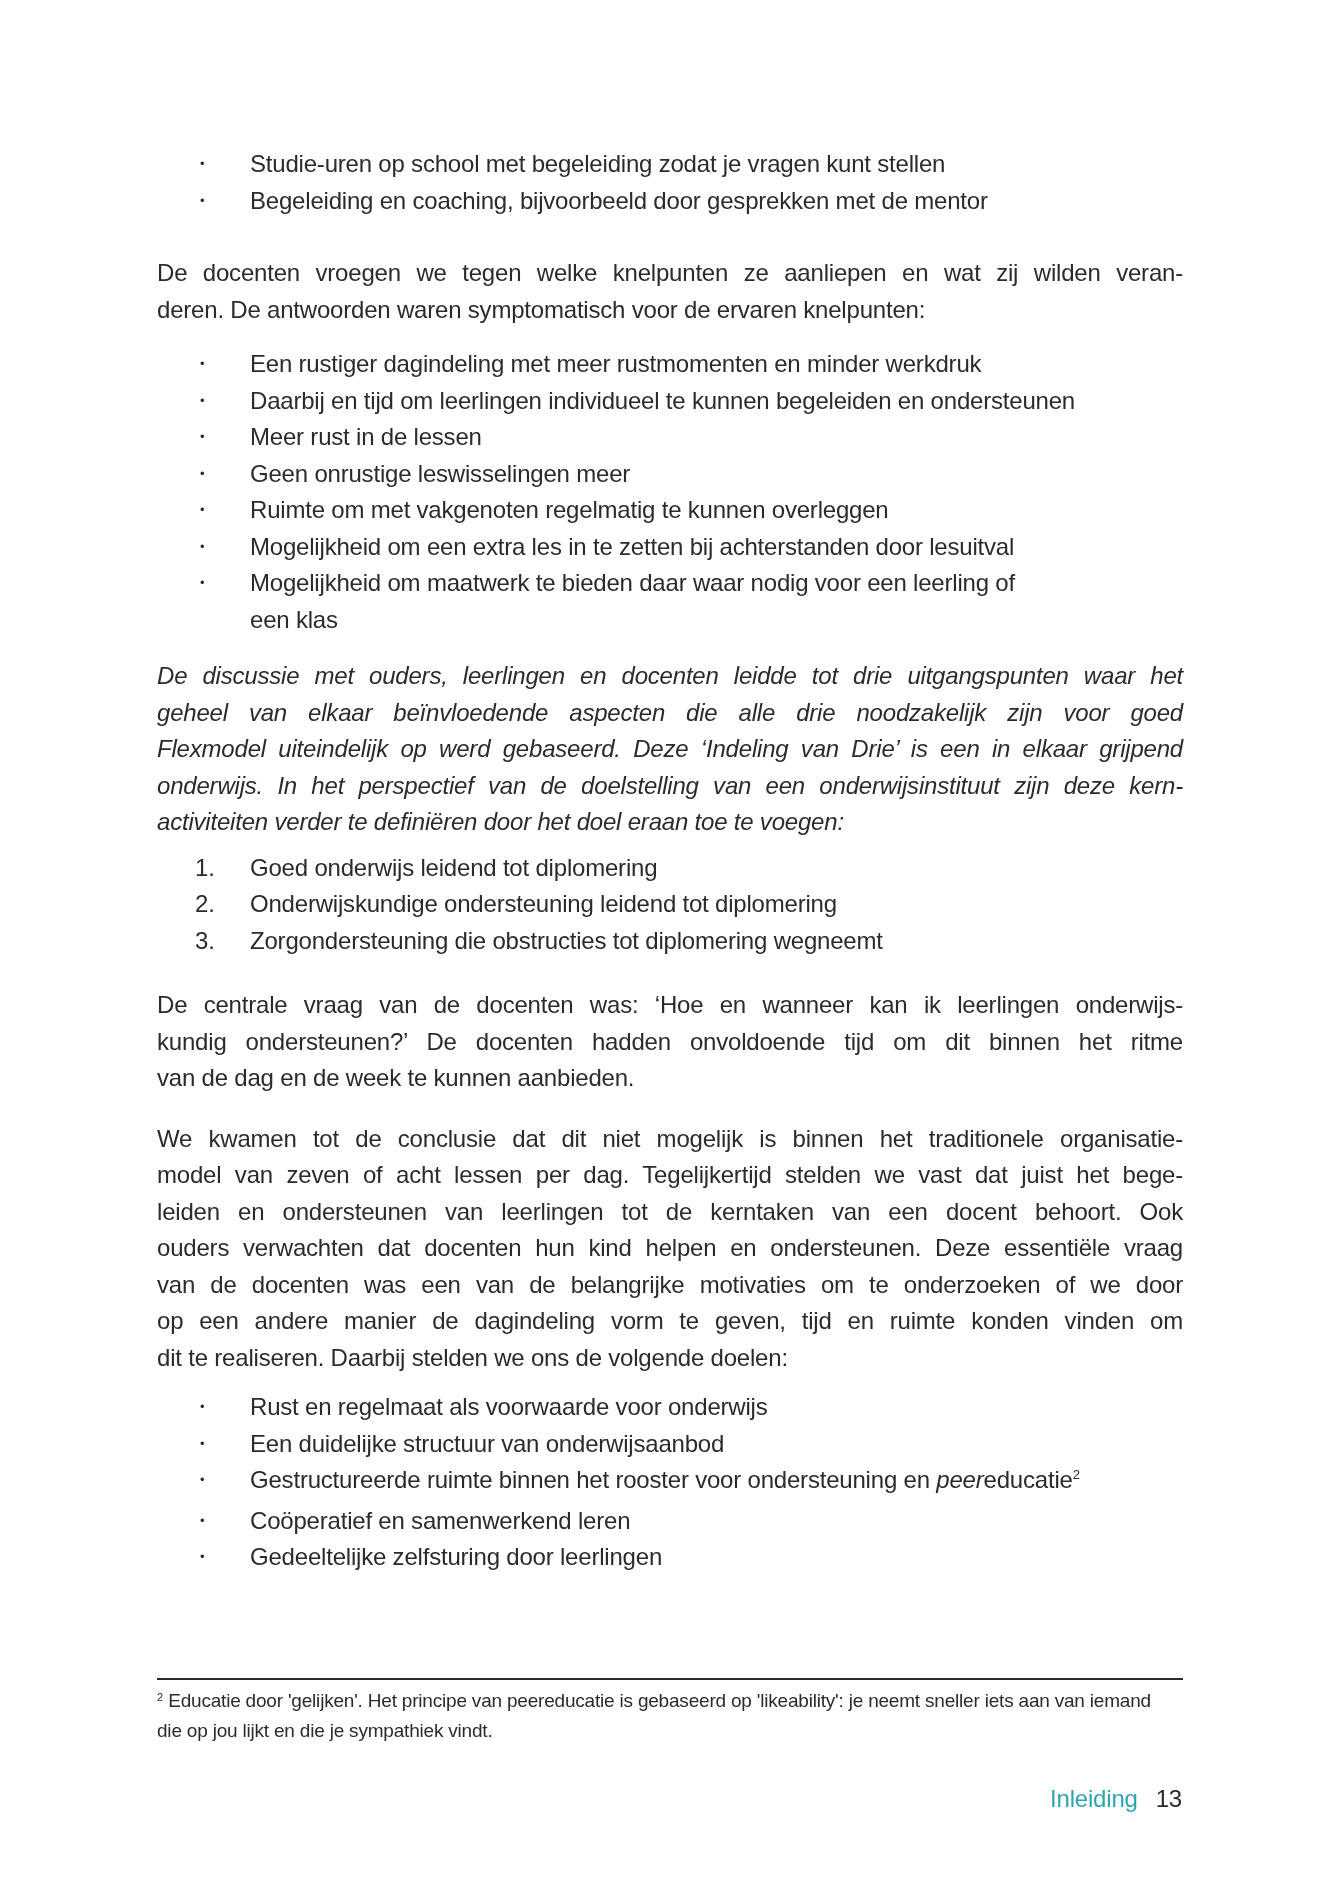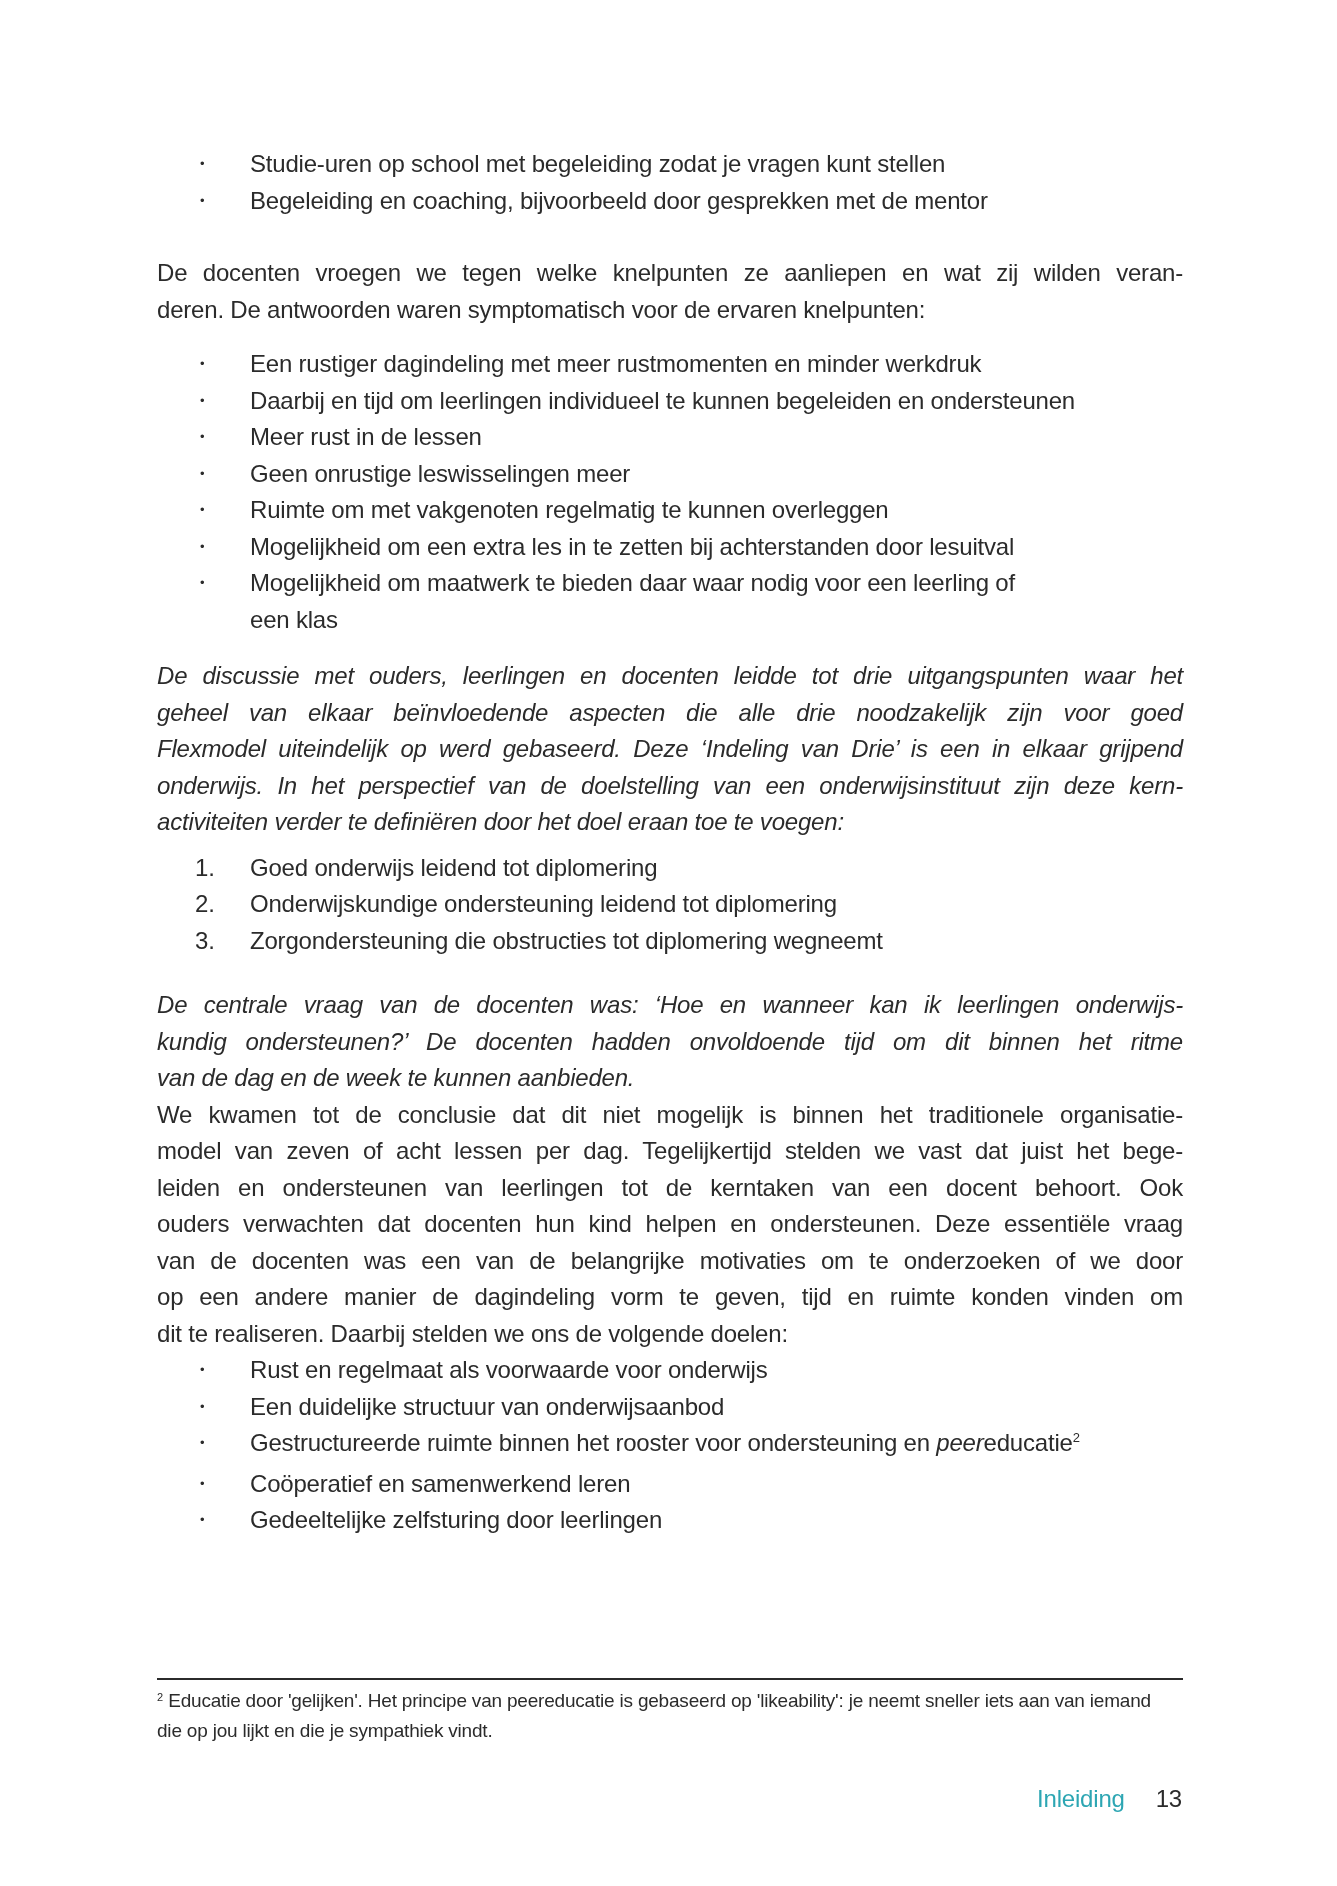--- a/index.html
+++ b/index.html
@@ -25,35 +25,35 @@
   .marker.dot{left:43px;font-size:13px;line-height:36.5px;}
   .marker.num{left:38px;}
   .it{font-style:italic;}
   .sup{font-size:13px;position:relative;top:-9px;letter-spacing:0;}
   
   [data-name="bullet-list-begeleiding"]{margin-bottom:36px;}
   [data-name="para-knelpunten-intro"]{margin-bottom:18px;}
   [data-name="bullet-list-knelpunten"]{margin-bottom:20px;}
   [data-name="para-uitgangspunten"]{margin-bottom:9px;font-style:italic;}
   [data-name="numbered-list-kernactiviteiten"]{margin-bottom:28px;}
-  [data-name="para-centrale-vraag"]{font-style:italic;}
-  [data-name="para-conclusie-doelen"]{margin-bottom:0;}
+  [data-name="para-centrale-vraag"]{margin-bottom:24px;}
+  [data-name="para-conclusie-doelen"]{margin-bottom:13px;}
   
   .footnote-area{
     position:absolute;left:157px;top:1678px;width:1026px;
   }
   .footnote-rule{border-top:2px solid #2b2b2b;width:100%;height:0;margin-bottom:7px;}
   .footnote-text{font-size:19px;line-height:28px;letter-spacing:-0.2px;}
   .footnote-text .sup{font-size:11px;top:-6px;}
   
   .page-footer{
     position:absolute;top:1784px;right:155px;
     font-size:24px;line-height:30px;white-space:nowrap;
   }
-  .footer-section{color:var(--accent,#2da6b3);margin-right:31px;}
+  .footer-section{color:var(--accent,#2da6b3);margin-right:18px;}
   .footer-page{color:var(--text,#2b2b2b);}
 </style>
 </head>
 <body>
 
 <div class="page" data-name="document-page" style="--bg: #ffffff; --text: #2b2b2b; --accent: #2da6b3;">
 
   <main class="content" data-name="page-content">
       <div class="block bullet-list" data-name="bullet-list-begeleiding">
         <div class="item" data-name="list-item">

